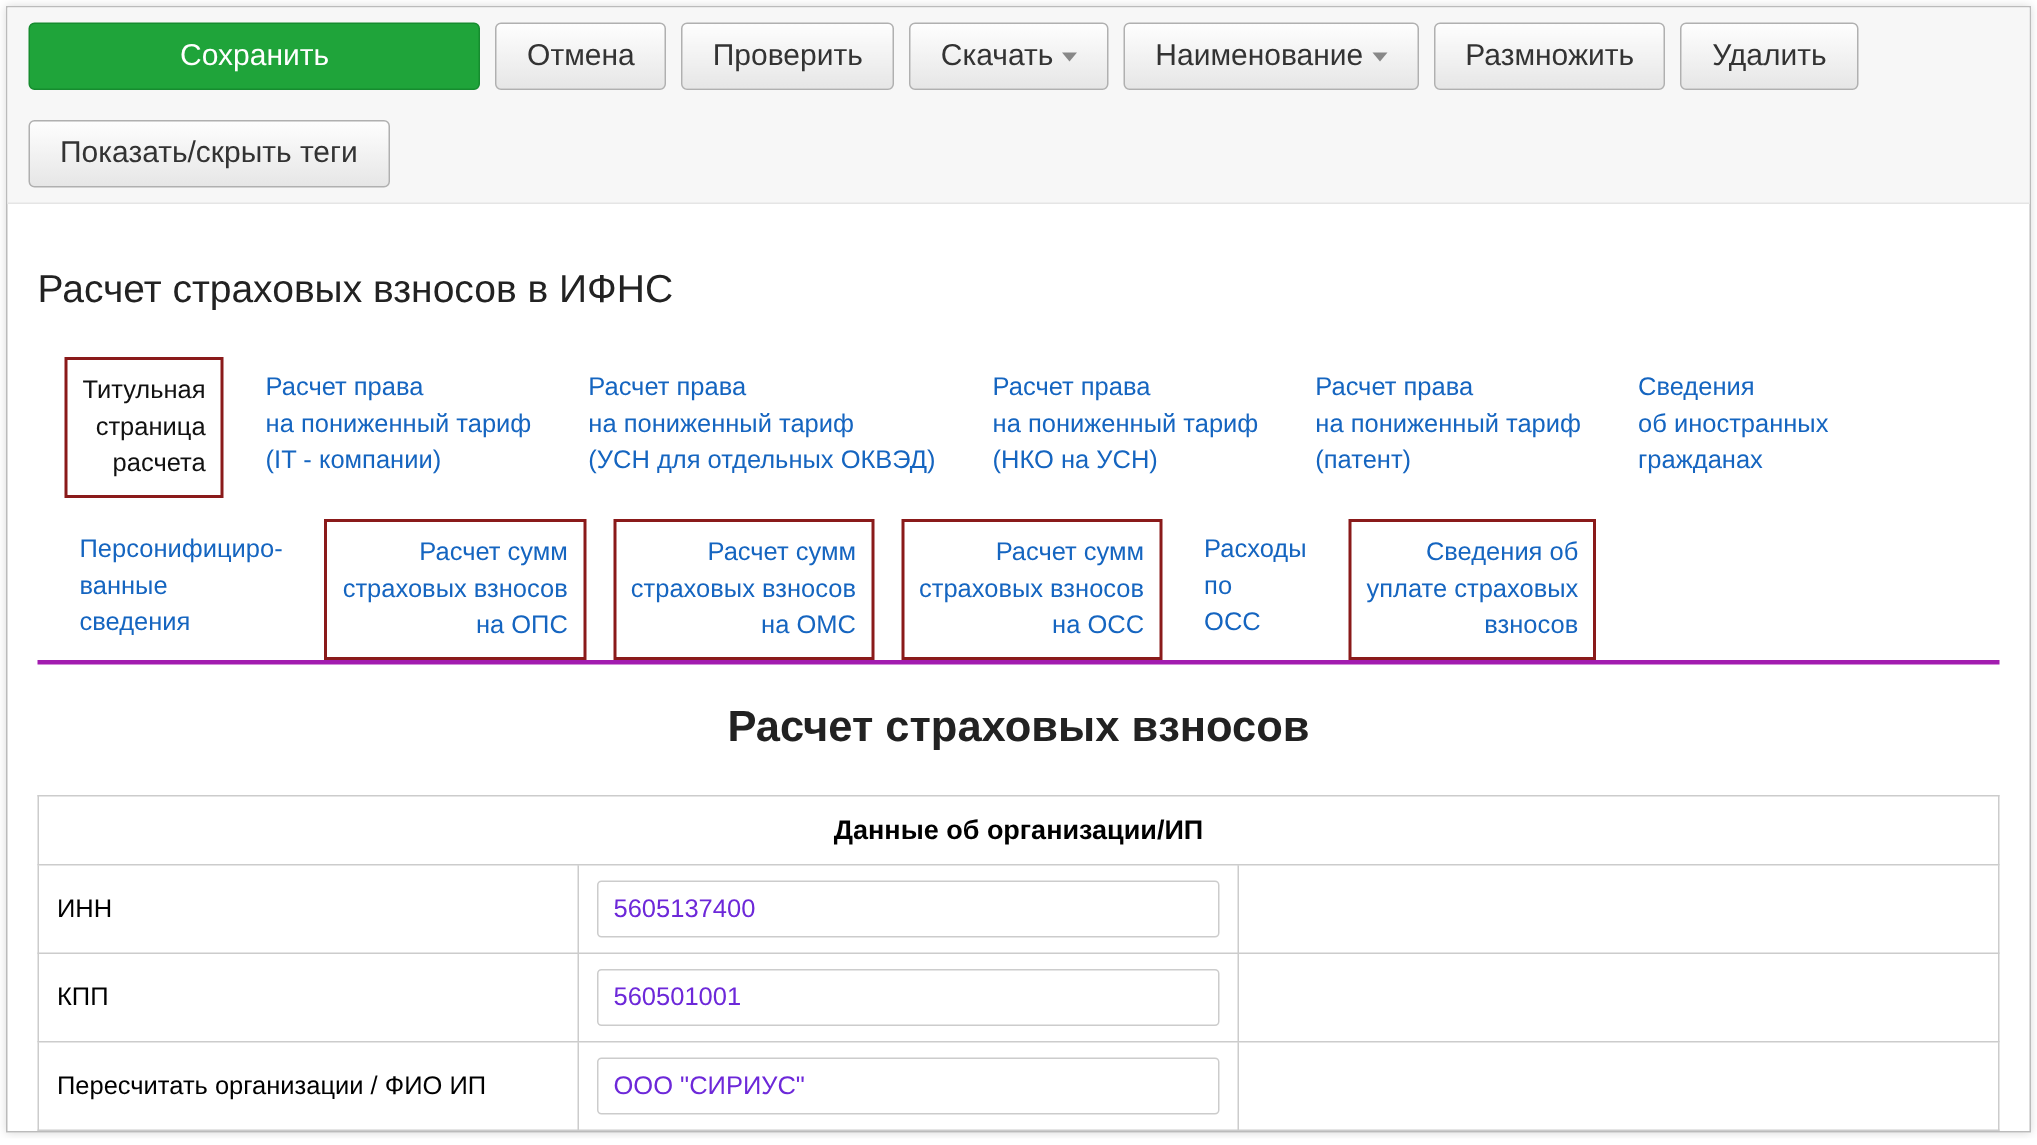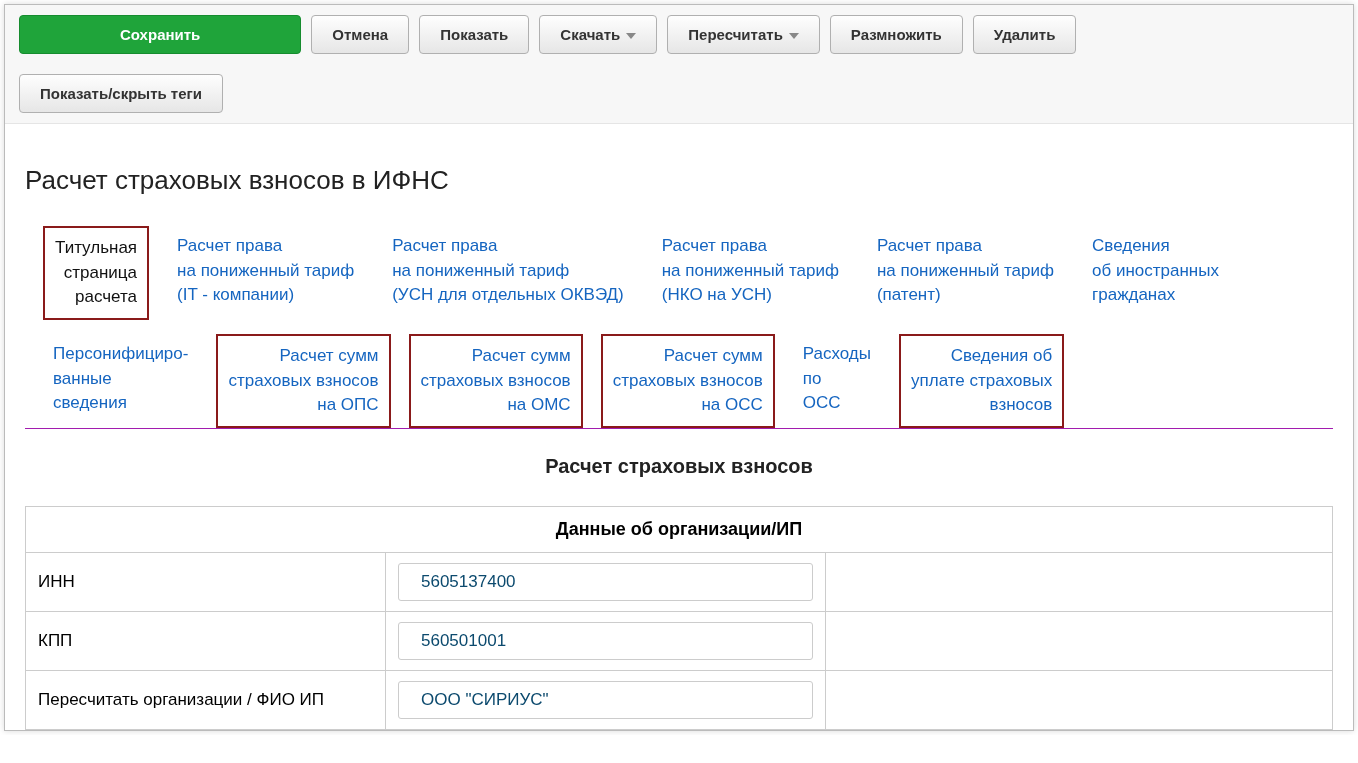--- a/index.html
+++ b/index.html
@@ -15,22 +15,22 @@
     }
     .toolbar {
       background: #f7f7f7;
       padding: 10px 14px;
       border-bottom: 1px solid #e5e5e5;
       display: flex;
       flex-wrap: wrap;
       gap: 10px;
     }
     .btn {
-      font-size: 15px;
-      font-weight: bold;
+      font-size: 20px;
+      font-weight: normal;
       padding: 10px 20px;
       border: 1px solid #b0b0b0;
       background: linear-gradient(#fefefe, #e6e6e6);
       border-radius: 4px;
       cursor: pointer;
       color: #333;
     }
     .btn-primary {
       background: #1fa43a;
       border: 1px solid #168c2f;
@@ -75,30 +75,30 @@
     }
     .tab.boxed {
       border: 2px solid #8a1a1a;
       text-align: right;
     }
     .tabs-row2 {
       display: flex;
       gap: 18px;
       flex-wrap: wrap;
       padding: 0 18px;
-      border-bottom: 1px solid #a21caf;
+      border-bottom: 3px solid #a21caf;
       padding-bottom: 0;
       margin-bottom: 26px;
     }
     .tabs-row2 .tab {
       margin-bottom: 0;
     }
     h2.section-title {
       text-align: center;
-      font-size: 20px;
+      font-size: 29px;
       font-weight: bold;
       color: #222;
       margin-bottom: 28px;
     }
     table.form-table {
       width: 100%;
       border-collapse: collapse;
       border: 1px solid #ccc;
     }
     table.form-table th {
@@ -117,41 +117,41 @@
     }
     table.form-table td:first-child {
       width: 360px;
     }
     table.form-table td:nth-child(2) {
       width: 440px;
     }
     .text-input {
       width: 100%;
       font-size: 17px;
-      padding: 8px 22px;
+      padding: 8px 10px;
       border: 1px solid #ccc;
       border-radius: 3px;
-      color: #0c4a6e;
+      color: #6d28d9;
       background: #fff;
     }
   </style>
 </head>
 <body>
 
 <div class="container">
 
   <div class="toolbar">
     <button class="btn btn-primary">Сохранить</button>
     <button class="btn">Отмена</button>
-    <button class="btn">Показать</button>
+    <button class="btn">Проверить</button>
     <button class="btn">
       <span>Скачать</span><span class="caret"></span>
     </button>
     <button class="btn">
-      <span>Пересчитать</span><span class="caret"></span>
+      <span>Наименование</span><span class="caret"></span>
     </button>
     <button class="btn">Размножить</button>
     <button class="btn">Удалить</button>
     <div style="flex-basis:100%; height:0;"></div>
     <button class="btn">Показать/скрыть теги</button>
   </div>
 
   <div class="content">
     <h1 class="page-title">Расчет страховых взносов в ИФНС</h1>
 

